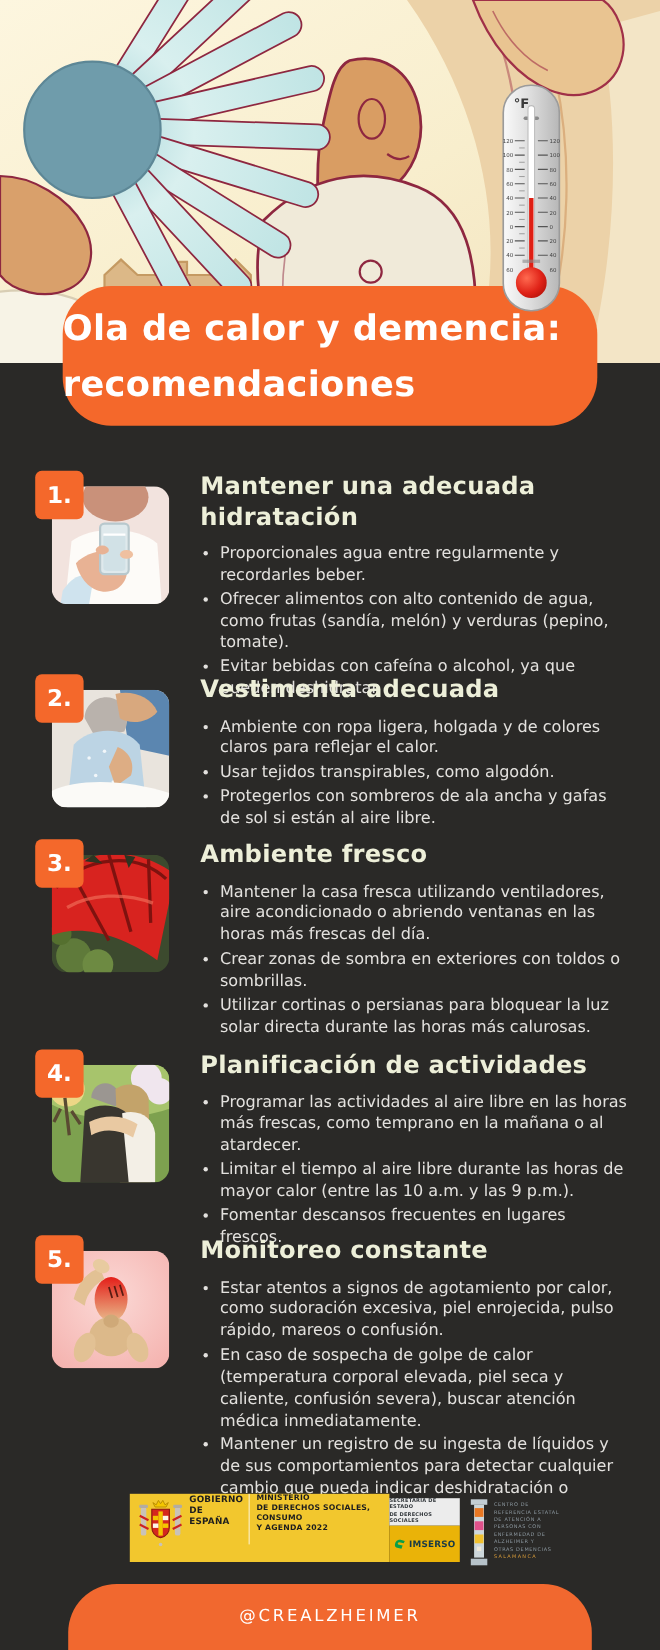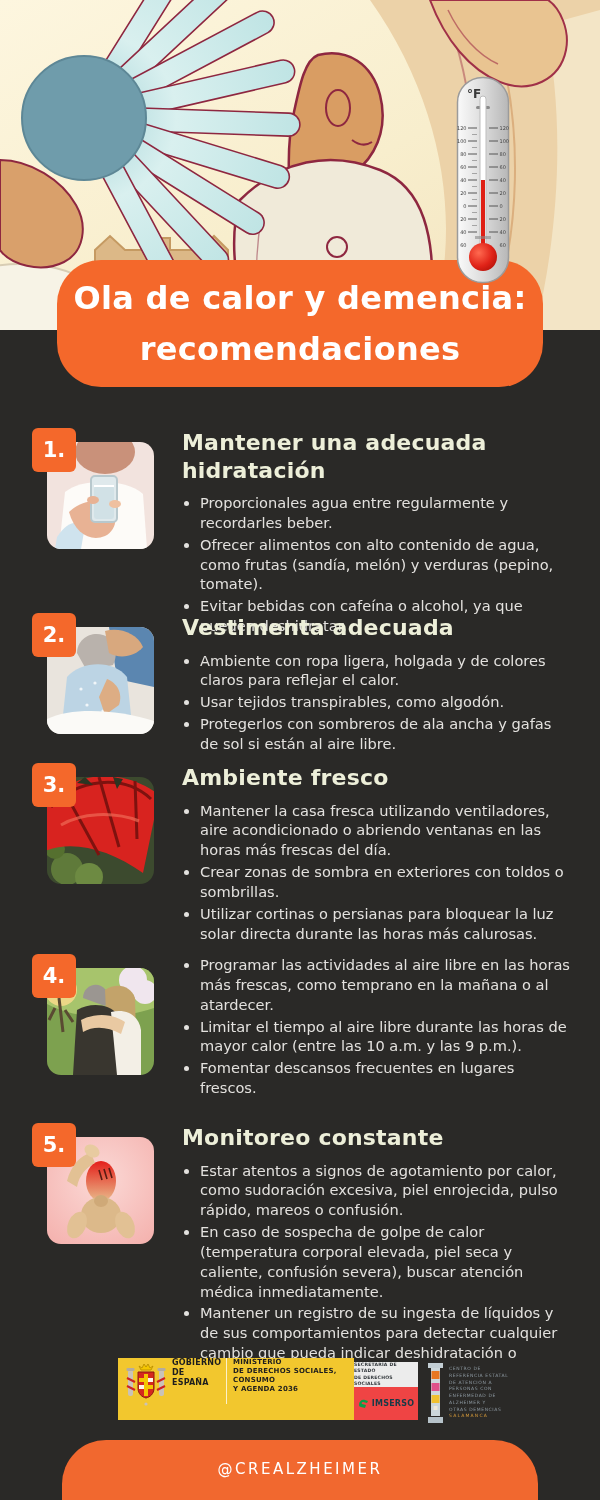--- a/index.html
+++ b/index.html
@@ -2,21 +2,21 @@
 <html><head>
 <meta charset="utf-8">
 <style>
   html,body{margin:0;padding:0;background:#1c1b19;}
   .page{position:relative;width:600px;height:1500px;overflow:hidden;background:#2A2927;
         font-family:"DejaVu Sans","Liberation Sans",sans-serif;margin:0 auto;}
   
   .hero{position:absolute;left:0;top:0;width:600px;height:330px;z-index:1;}
   
   .title-box{position:absolute;left:57px;top:260px;width:486px;height:127px;background:#F4682B;
-             border-radius:44px;display:flex;flex-direction:column;align-items:center;justify-content:center;z-index:5;}
+             border-radius:44px;display:flex;flex-direction:column;align-items:flex-start;justify-content:center;z-index:5;}
   .title-line{color:#ffffff;font-weight:800;font-size:32px;line-height:1.58;letter-spacing:.3px;text-align:center;}
   
   .thermo{position:absolute;left:456px;top:76px;width:54px;height:208px;z-index:6;}
   
   .section{position:absolute;left:0;width:600px;}
   .badge{position:absolute;left:32px;top:5px;width:44px;height:44px;background:#F4682B;border-radius:6px;
          color:#fff;font-weight:700;font-size:21px;display:flex;align-items:center;justify-content:center;z-index:3;}
   .photo{position:absolute;left:47px;top:19px;width:107px;height:107px;border-radius:14px;overflow:hidden;z-index:2;}
   .photo svg{display:block;width:100%;height:100%;}
   .content{margin-left:182px;margin-right:28px;padding-top:6px;}
@@ -27,21 +27,21 @@
   
   .gov-banner{position:absolute;left:118px;top:1358px;width:236px;height:62px;background:#F2C72E;
               display:flex;z-index:2;}
   .coa{width:44px;height:48px;margin-left:6px;flex:none;}
   .gov-text{width:66px;color:#1e1e1e;font-size:8px;font-weight:700;line-height:1.25;padding-left:4px;letter-spacing:.2px;}
   .gov-divider{width:1px;height:46px;background:rgba(255,255,255,.75);margin:0 6px 0 2px;flex:none;}
   .min-text{color:#1e1e1e;font-size:7px;font-weight:700;line-height:1.3;letter-spacing:.2px;padding-right:4px;}
   .sec-box{position:absolute;left:354px;top:1362px;width:64px;height:58px;z-index:2;display:flex;flex-direction:column;}
   .sec-top{background:#ececec;height:25px;display:flex;flex-direction:column;align-items:center;justify-content:center;}
   .sec-top div{font-size:4.6px;font-weight:700;color:#33383c;letter-spacing:.2px;line-height:1.35;}
-  .sec-bottom{background:#ef4444;flex:1;display:flex;align-items:center;justify-content:center;gap:3px;}
+  .sec-bottom{background:#eab308;flex:1;display:flex;align-items:center;justify-content:center;gap:3px;}
   .imserso-label{font-size:8px;font-weight:700;color:#173a47;letter-spacing:.2px;}
   .cre{position:absolute;left:427px;top:1360px;width:86px;height:66px;z-index:2;display:flex;align-items:center;gap:5px;}
   .cre-col{width:17px;height:62px;flex:none;}
   .cre-text{display:flex;flex-direction:column;}
   .cre-text div{font-size:4.5px;color:#8d99a1;letter-spacing:.6px;line-height:1.5;text-transform:uppercase;}
   .cre-text div.cre-city{color:#d79b3a;letter-spacing:1.2px;}
   
   .bottom-bar{position:absolute;left:62px;top:1440px;width:476px;height:78px;background:#F1682F;
               border-radius:44px 44px 0 0;display:flex;align-items:flex-start;justify-content:center;z-index:4;}
   .handle{color:#ffffff;font-size:15px;letter-spacing:2.5px;font-weight:400;margin-top:20px;}
@@ -308,20 +308,21 @@
         <circle cx="86" cy="12" r="14" fill="#f0e6ee"></circle>
           <circle cx="98" cy="24" r="12" fill="#f0e6ee"></circle>
         <path d="M36,30 C36,20 46,14 54,18 C62,22 64,32 58,38 Z" fill="#9b9691"></path>
         <path d="M58,22 C70,14 84,18 88,30 L90,107 L62,107 Z" fill="#c3a36a"></path>
         <path d="M30,42 C44,34 62,36 70,46 L74,107 L26,107 Z" fill="#39362f"></path>
         <path d="M64,44 C80,40 92,48 94,62 L94,107 L70,107 Z" fill="#f3efe6"></path>
         <path d="M34,52 C50,44 66,46 78,54 L74,66 C60,58 46,58 36,64 Z" fill="#e9c9a2"></path>
       </svg>
     </div>
     <div class="content">
+      <h2 class="heading">Planificación de actividades</h2>
       <ul class="bullets">
         <li>Programar las actividades al aire libre en las horas más frescas, como temprano en la mañana o al atardecer.</li>
         <li>Limitar el tiempo al aire libre durante las horas de mayor calor (entre las 10 a.m. y las 9 p.m.).</li>
         <li>Fomentar descansos frecuentes en lugares frescos.</li>
       </ul>
     </div>
   </div>
 
   <div class="section" style="top:1118px;">
     <div class="badge">5.</div>
@@ -375,21 +376,21 @@
       <circle cx="22" cy="46" r="1.6" fill="#c9c2b8"></circle>
     </svg>
     <div class="gov-text">
       <div>GOBIERNO</div>
       <div>DE ESPAÑA</div>
     </div>
     <div class="gov-divider"></div>
     <div class="min-text">
       <div>MINISTERIO</div>
       <div>DE DERECHOS SOCIALES, CONSUMO</div>
-      <div>Y AGENDA 2036</div>
+      <div>Y AGENDA 2022</div>
     </div>
   </div>
 
   <div class="sec-box">
     <div class="sec-top">
       <div>SECRETARÍA DE ESTADO</div>
       <div>DE DERECHOS SOCIALES</div>
     </div>
     <div class="sec-bottom">
       <svg width="11" height="11" viewBox="0 0 11 11">

